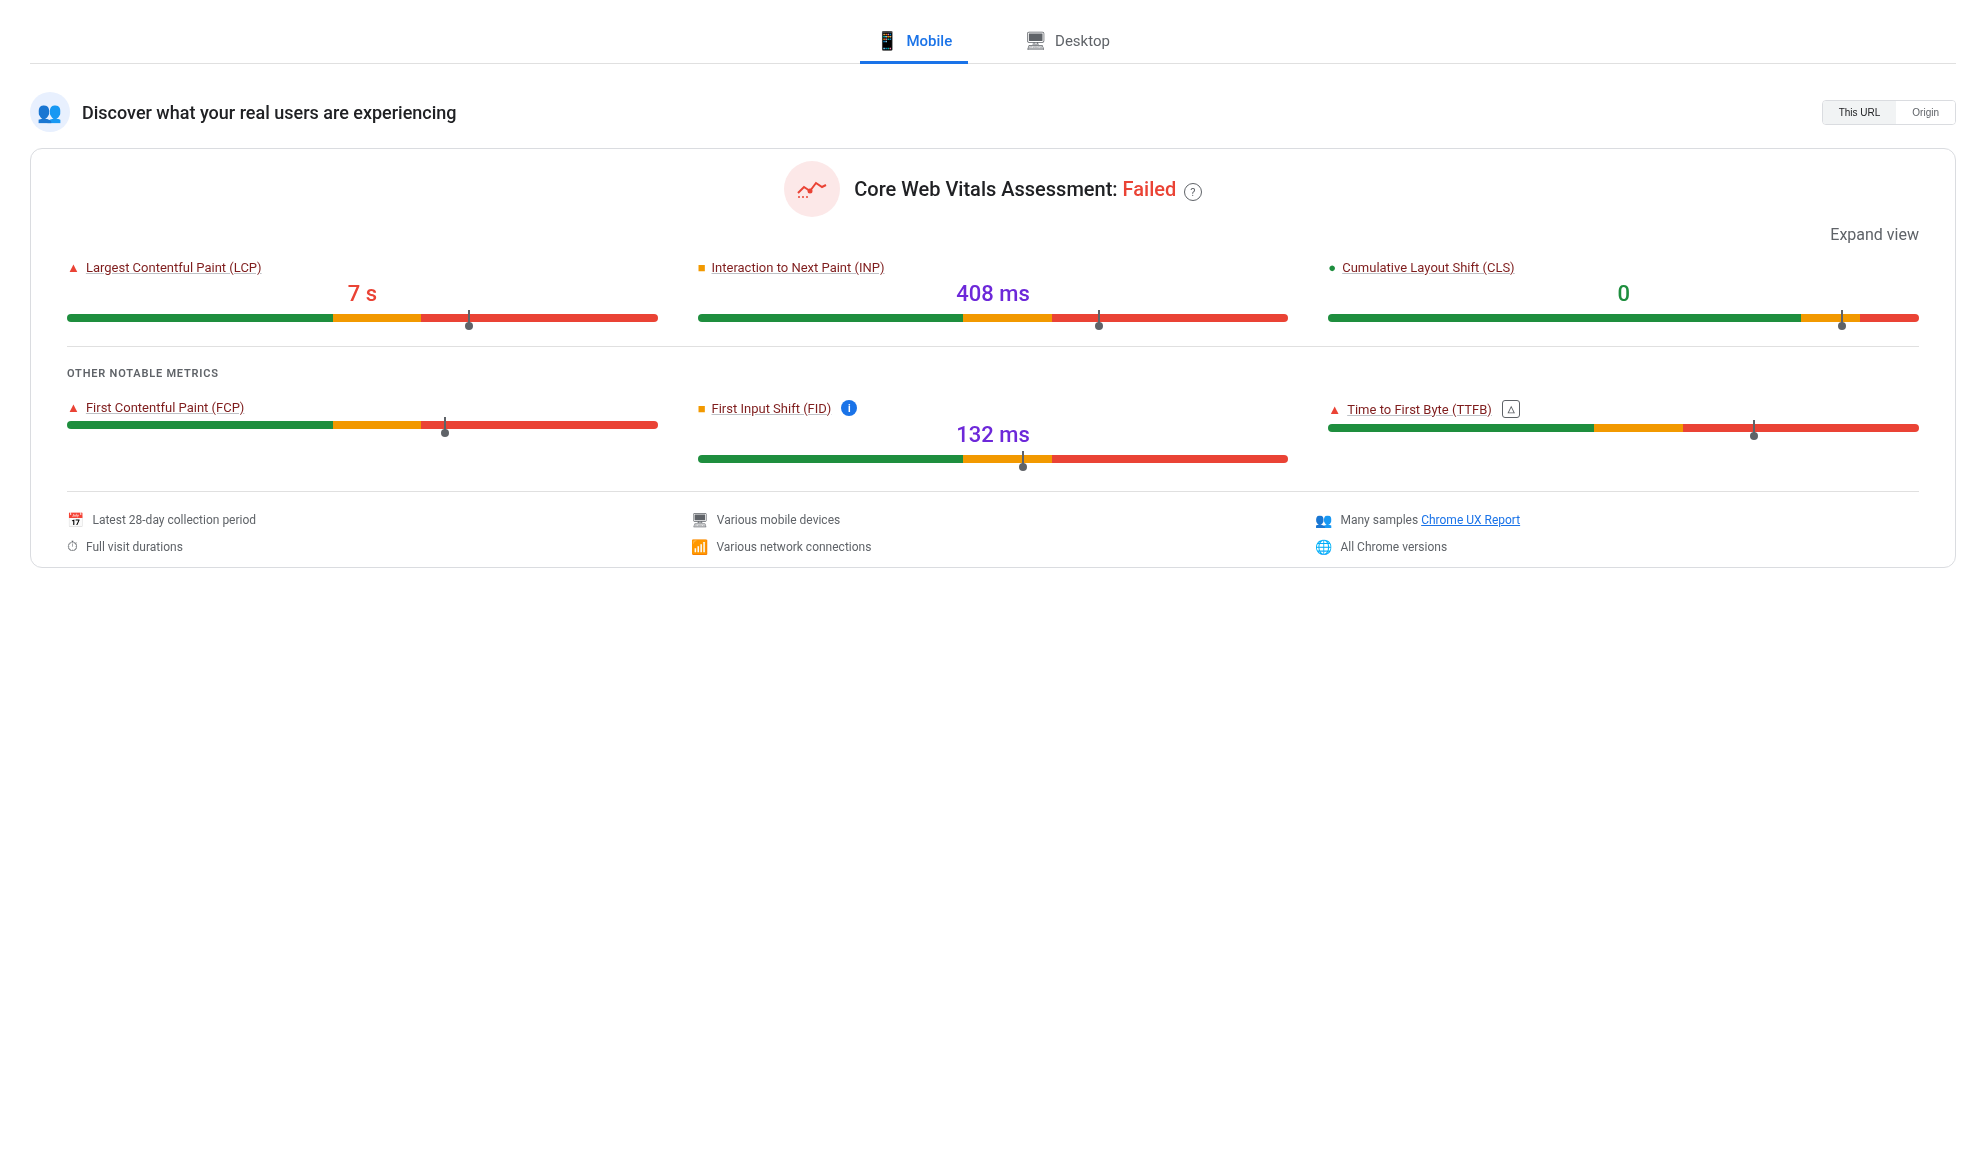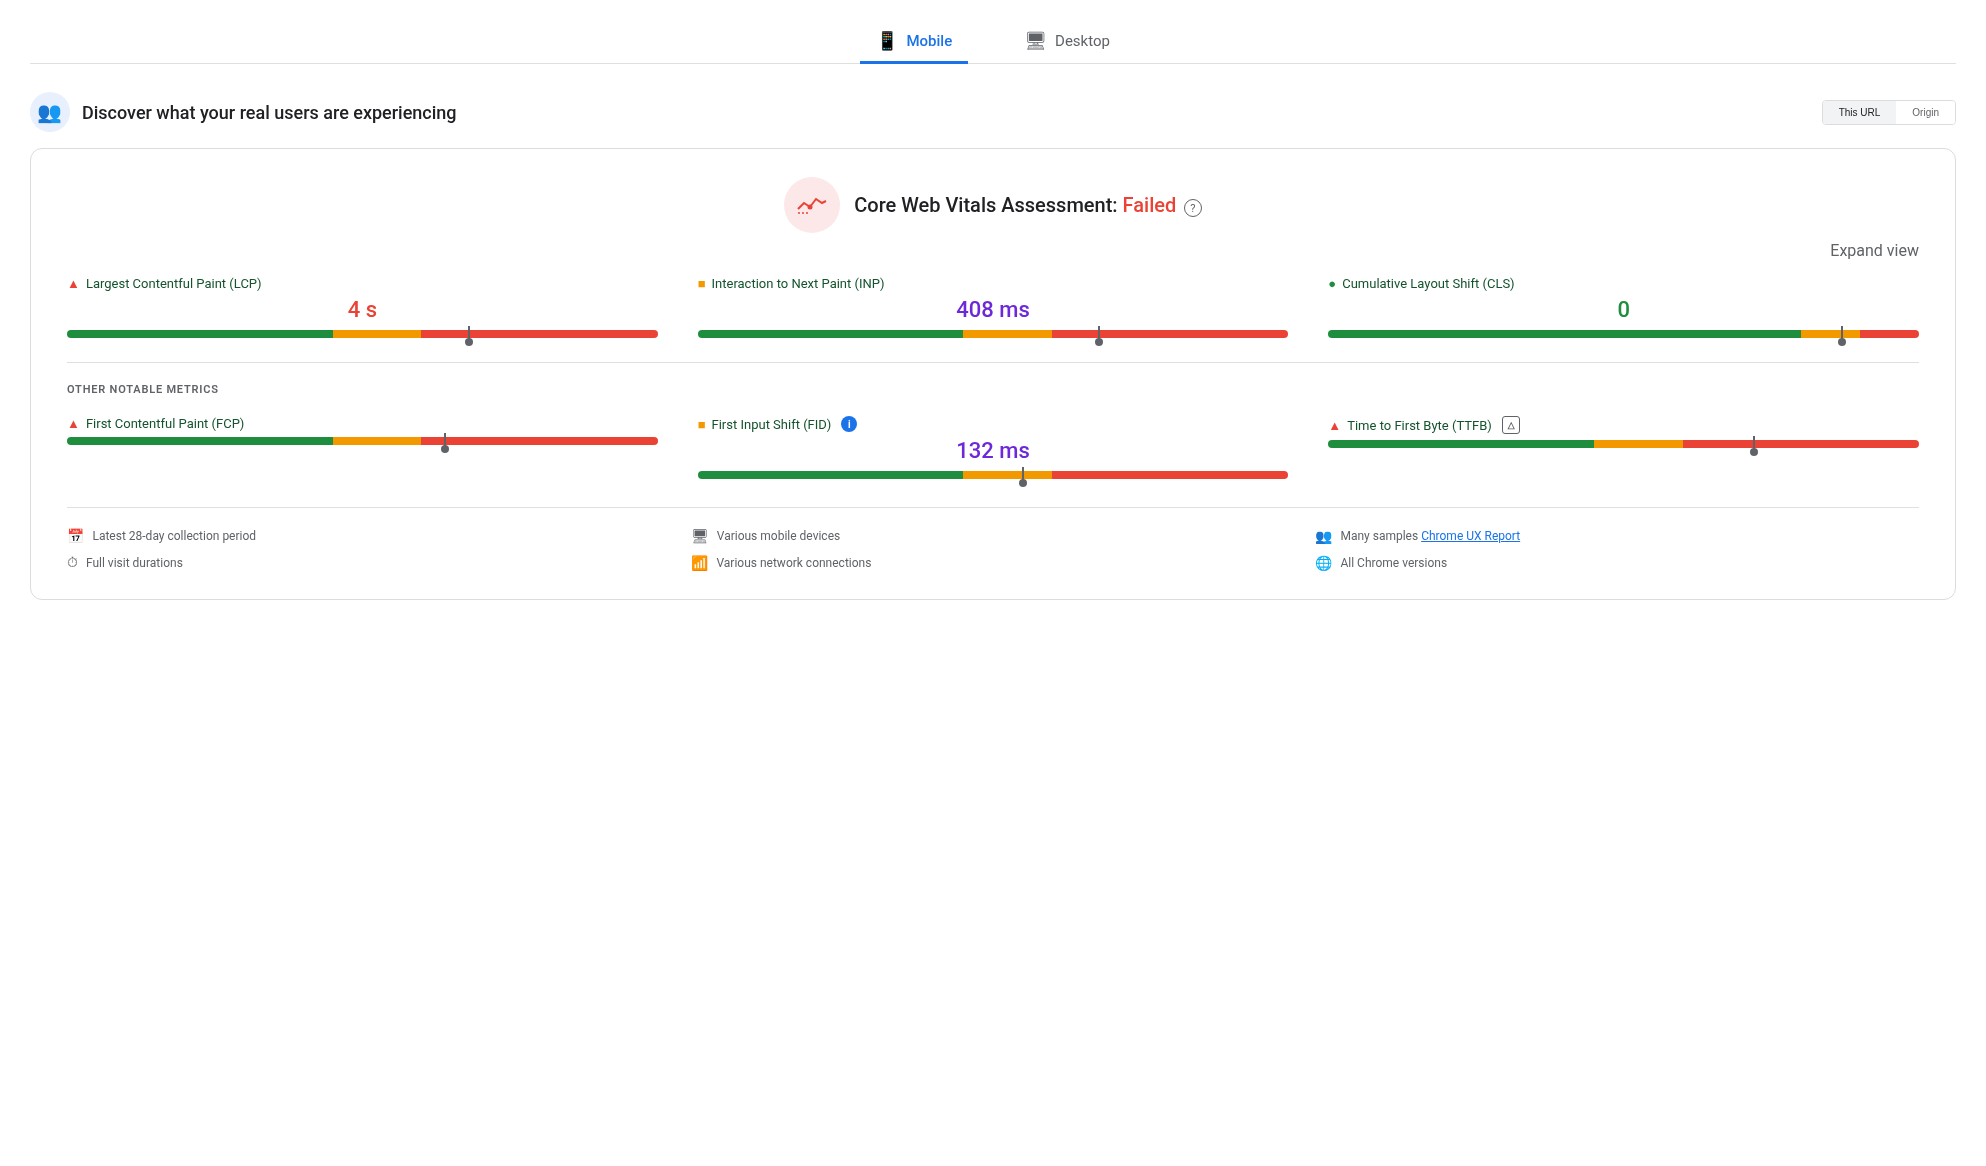--- a/index.html
+++ b/index.html
@@ -84,21 +84,21 @@
     .url-toggle button.active {
       background: #f1f3f4;
       color: #202124;
       font-weight: 500;
     }
 
     
     .main-card {
       border: 1px solid #dadce0;
       border-radius: 12px;
-      padding: 28px 36px;
+      padding: 12px 36px;
     }
 
     
     .cwv-header {
       display: flex;
       align-items: center;
       justify-content: center;
       gap: 14px;
       margin-bottom: 8px;
     }
@@ -156,21 +156,22 @@
       display: flex;
       align-items: center;
       gap: 6px;
       margin-bottom: 6px;
     }
     .metric-status-icon {
       font-size: 13px;
     }
     .metric-label {
       font-size: 13px;
-      color: #14532d;
+      color: #7f1d1d;
+      text-decoration: underline;
       text-decoration-color: #bdc1c6;
       cursor: pointer;
     }
     .metric-value {
       text-align: center;
       font-size: 22px;
       font-weight: 500;
       margin-bottom: 8px;
     }
     .metric-value.red { color: #ea4335; }
@@ -324,21 +325,21 @@
     <a>Expand view</a>
   </div>
 
   <div class="metrics-grid" id="core-metrics-grid">
 
     <div class="metric-item">
       <div class="metric-label-row">
         <span class="metric-status-icon" style="color:#ea4335">▲</span>
         <span class="metric-label">Largest Contentful Paint (LCP)</span>
       </div>
-      <div class="metric-value red">4 s</div>
+      <div class="metric-value red">7 s</div>
       <div class="progress-bar-container">
         <div class="bar-segment bar-green" style="width:45%"></div>
         <div class="bar-segment bar-orange" style="width:15%"></div>
         <div class="bar-segment bar-red" style="width:40%"></div>
         <div class="bar-needle" style="left:68%"></div>
       </div>
     </div>
 
     <div class="metric-item">
       <div class="metric-label-row">

